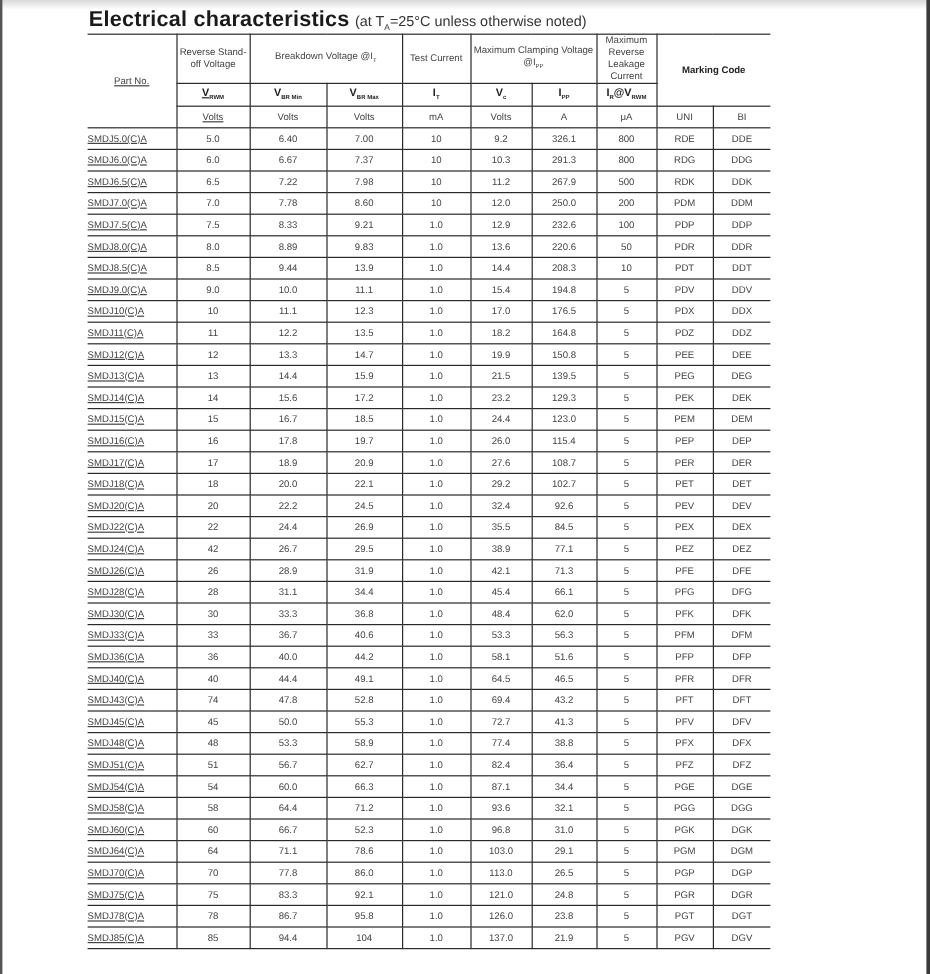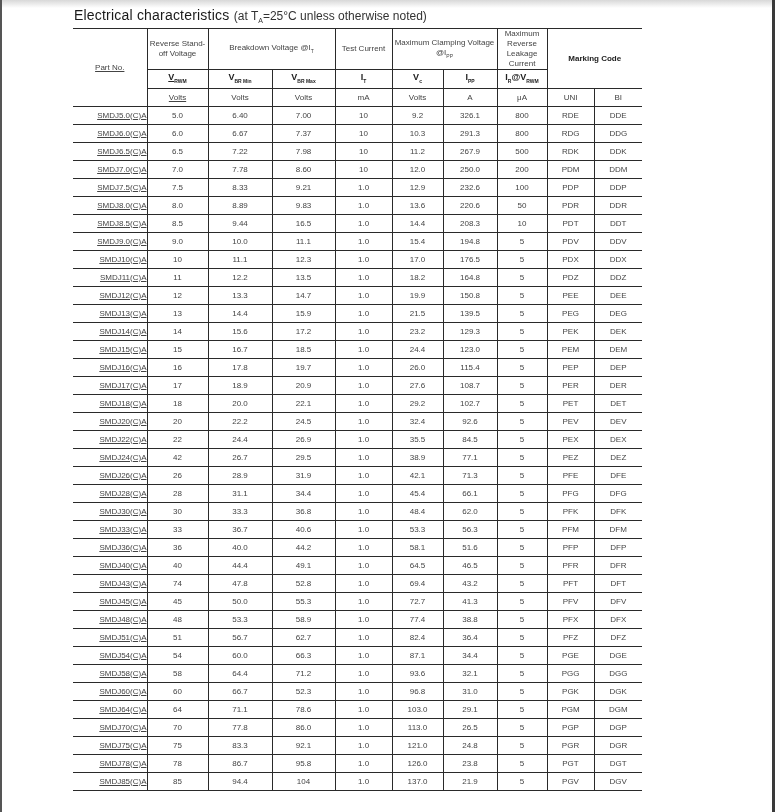--- a/index.html
+++ b/index.html
@@ -9,41 +9,41 @@
   }
   .top-shade {
     position:absolute; left:0; top:0; width:775px; height:8px;
     background:linear-gradient(#d8d8d8, #ffffff);
   }
   .right-border { position:absolute; right:0; top:0; width:3px; height:812px; background:#3a3a3a; }
   .left-border { position:absolute; left:0; top:0; width:2px; height:812px; background:#555; }
   .title {
     position:absolute; left:74px; top:6px; white-space:nowrap; color:#1a1a1a;
   }
-  .title .main { font-size:14px; font-weight:normal; letter-spacing:0.2px; }
+  .title .main { font-size:18px; font-weight:bold; letter-spacing:0.2px; }
   .title .note { font-size:12px; color:#333; }
   .title .note sub { font-size:7px; }
   table {
     position:absolute; left:73px; top:28px; border-collapse:collapse;
     table-layout:fixed; width:569px;
   }
   td, th {
     border:1.5px solid #2a2a2a; text-align:center; font-weight:normal;
     font-size:8px; color:#444; padding:0; line-height:10px;
   }
   table tr td:first-child, table tr th:first-child { border-left:none;text-decoration:underline; }
   table tr td:last-child, table tr th:last-child { border-right:none; }
   thead tr.r1 th { height:35px; }
   thead tr.r2 th { height:18px; font-weight:bold; color:#222; }
   thead tr.r3 th { height:17px;margin-top:12px; }
   tbody td { height:17px; }
   .sym { font-size:9px; font-weight:bold; }
   .sym sub { font-size:5px; font-weight:bold; }
   .mark-head { font-weight:bold; color:#222; font-size:8px; }
-  tbody td.part { text-align:right; }
+  tbody td.part { text-align:left; }
 </style>
 </head>
 <body>
 
 <div class="top-shade"></div>
 <div class="left-border"></div>
 <div class="right-border"></div>
 
 <div class="title">
   <span class="main">Electrical characteristics</span>
@@ -164,21 +164,21 @@
         <td>13.6</td>
         <td>220.6</td>
         <td>50</td>
         <td>PDR</td>
         <td>DDR</td>
       </tr>
       <tr>
         <td class="part">SMDJ8.5(C)A</td>
         <td>8.5</td>
         <td>9.44</td>
-        <td>16.5</td>
+        <td>13.9</td>
         <td>1.0</td>
         <td>14.4</td>
         <td>208.3</td>
         <td>10</td>
         <td>PDT</td>
         <td>DDT</td>
       </tr>
       <tr>
         <td class="part">SMDJ9.0(C)A</td>
         <td>9.0</td>

